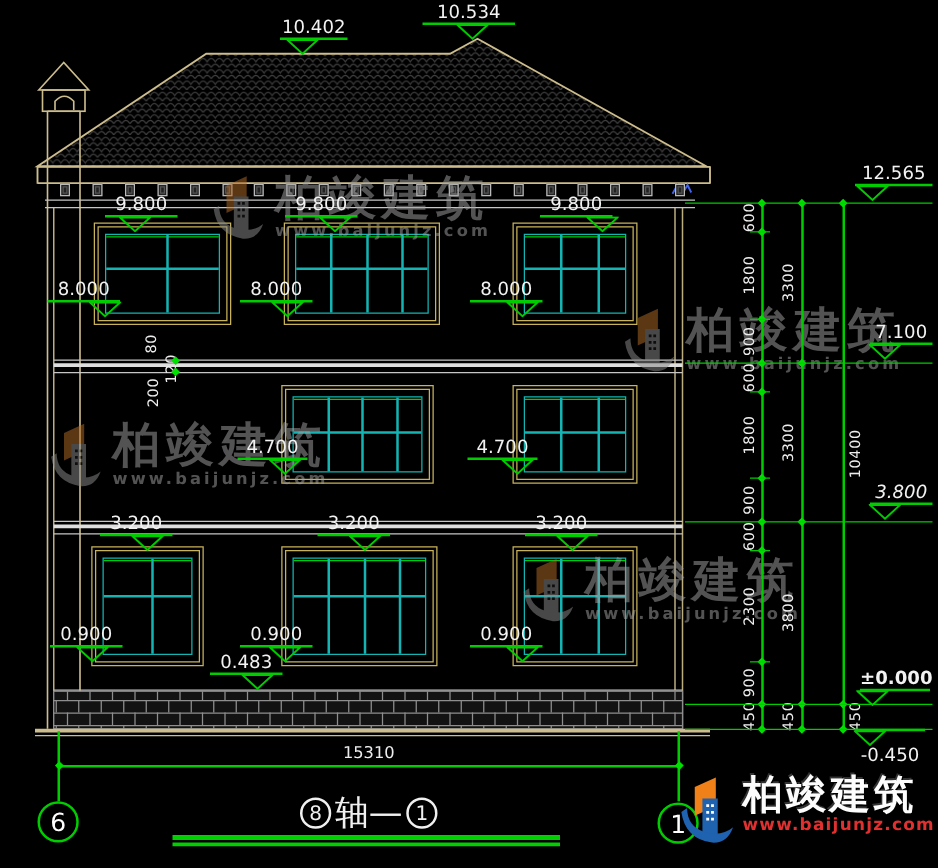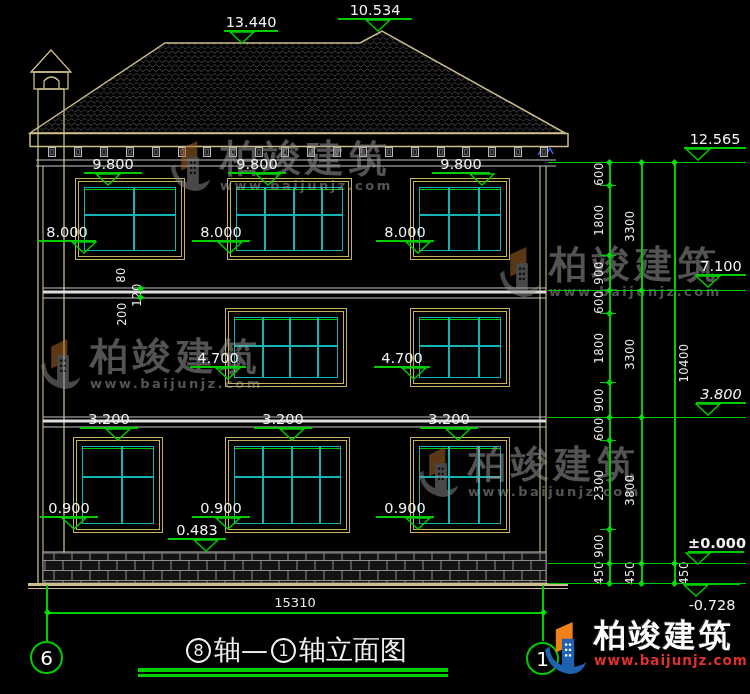--- a/index.html
+++ b/index.html
@@ -404,21 +404,21 @@
         <span>120</span>
       </div>
       <div class="rot" style="left: 122px; top: 314px;">
         <span>200</span>
       </div>
       <div class="tick" style="left: 137.5px; top: 285.5px;"></div>
       <div class="tick" style="left: 137.5px; top: 294.5px;"></div>
     </div>
   <div id="levels">
       <div class="lvl" style="left: 224px; top: 14px; width: 54px;">
-        <span class="t">13.440</span>
+        <span class="t">10.402</span>
         <span class="ln" style="top:16px"></span>
         <svg width="26" height="13" style="left:5px;top:17px">
           <path d="M1 1 H25 L13 12 Z" fill="none" stroke="#00cc00" stroke-width="1.5"></path>
         </svg>
       </div>
       <div class="lvl" style="left: 338px; top: 2px; width: 74px;">
         <span class="t">10.534</span>
         <span class="ln" style="top:16px"></span>
         <svg width="26" height="13" style="left:27px;top:17px">
           <path d="M1 1 H25 L13 12 Z" fill="none" stroke="#00cc00" stroke-width="1.5"></path>
@@ -555,38 +555,37 @@
         <span class="ln" style="top:16px"></span>
         <svg width="26" height="13" style="left:-3px;top:17px">
           <path d="M1 1 H25 L13 12 Z" fill="none" stroke="#00cc00" stroke-width="1.5"></path>
         </svg>
       </div>
       <div class="lvl" style="left: 684px; top: 583px; width: 56px;">
         <span class="ln" style="top:0"></span>
         <svg width="26" height="13" style="left:-1px;top:1px">
           <path d="M1 1 H25 L13 12 Z" fill="none" stroke="#00cc00" stroke-width="1.5"></path>
         </svg>
-        <span class="t" style="margin-top:14px">-0.728</span>
+        <span class="t" style="margin-top:14px">-0.450</span>
       </div>
     </div>
 
   <div class="dimtext" style="left:263px;top:595px;width:64px;">15310</div>
 
   <div class="bub" style="left:30px;top:641px;">
     <span>6</span>
   </div>
   <div class="bub" style="left:526px;top:642px;z-index:1;">
     <span>1</span>
   </div>
 
   <div class="title">
     <span class="circ">8</span>
     <span>轴— </span>
     <span class="circ">1</span>
-    <span>轴立面图</span>
   </div>
   <div class="uline" style="left:138px;top:668px;width:310px;height:3.5px;"></div>
   <div class="uline" style="left:138px;top:674px;width:310px;height:2.5px;"></div>
 
   <div class="brand">
     <svg width="46" height="60" viewBox="0 0 60 76">
       <path d="M18 14 L40 4 L40 34 L18 44 Z" fill="#f08018"></path>
       <rect x="26" y="26" width="16" height="38" fill="#1e62b0"></rect>
       <path d="M30 32 h3 v3 h-3 z M35 32 h3 v3 h-3 z M30 39 h3 v3 h-3 z M35 39 h3 v3 h-3 z M30 46 h3 v3 h-3 z M35 46 h3 v3 h-3 z" fill="#fff"></path>
       <path d="M4 40 Q8 68 36 72 Q52 73 58 56 Q46 66 28 61 Q10 55 10 36 Z" fill="#1e62b0"></path>

